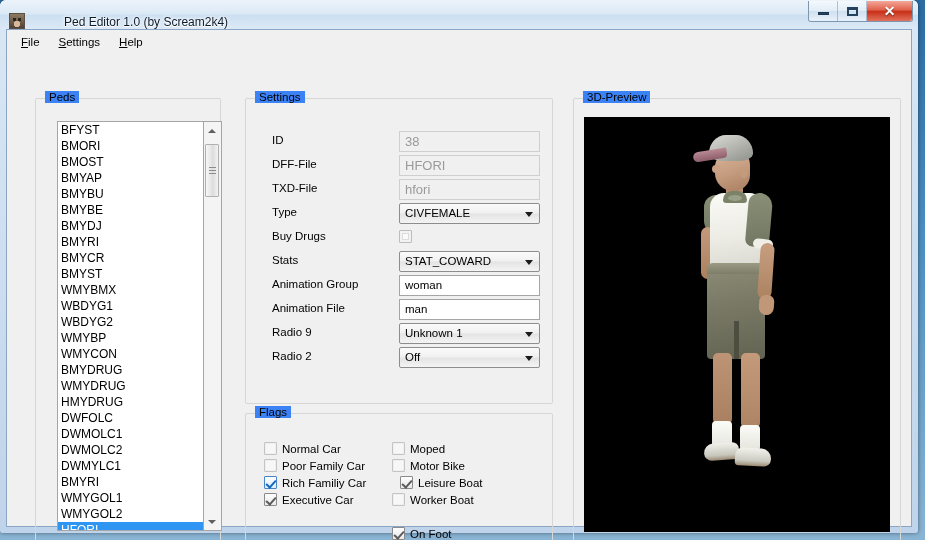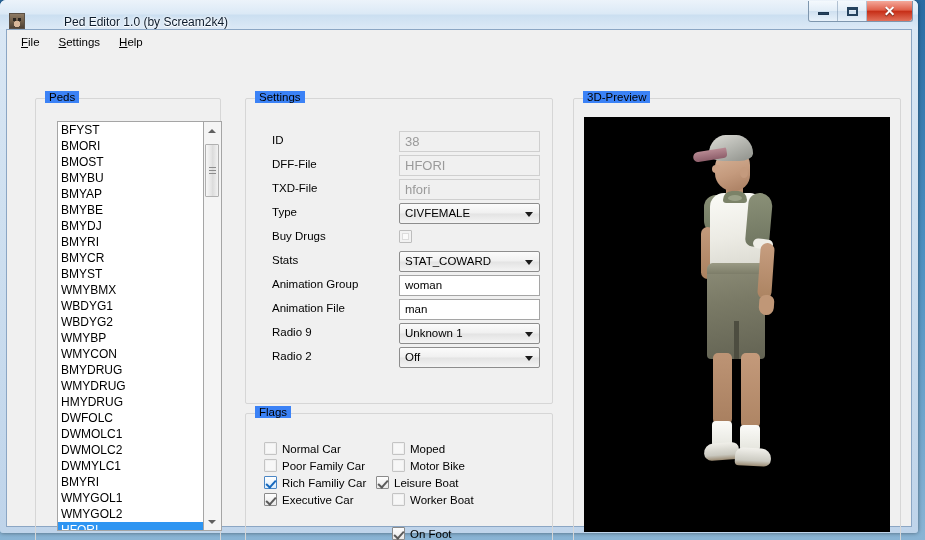--- a/index.html
+++ b/index.html
@@ -295,22 +295,22 @@
 
     <div id="client">
 
       <div class="group" id="grp-peds">
         <div class="gtitle">Peds</div>
 
         <div id="peds-list">
             <div class="ped-row">BFYST</div>
             <div class="ped-row">BMORI</div>
             <div class="ped-row">BMOST</div>
+            <div class="ped-row">BMYAP</div>
             <div class="ped-row">BMYBU</div>
-            <div class="ped-row">BMYAP</div>
             <div class="ped-row">BMYBE</div>
             <div class="ped-row">BMYDJ</div>
             <div class="ped-row">BMYRI</div>
             <div class="ped-row">BMYCR</div>
             <div class="ped-row">BMYST</div>
             <div class="ped-row">WMYBMX</div>
             <div class="ped-row">WBDYG1</div>
             <div class="ped-row">WBDYG2</div>
             <div class="ped-row">WMYBP</div>
             <div class="ped-row">WMYCON</div>
@@ -426,21 +426,21 @@
           </div>
         <div id="flags-right">
             <div class="flag" style="left: 146px; top: 28px;">
               <span class="cbx off"></span>
               <span>Moped</span>
             </div>
             <div class="flag" style="left: 146px; top: 45px; justify-content: flex-end;">
               <span class="cbx off"></span>
               <span>Motor Bike</span>
             </div>
-            <div class="flag" style="left: 130px; top: 62px;">
+            <div class="flag" style="left: 154px; top: 62px;">
               <span class="cbx on"></span>
               <span>Leisure Boat</span>
             </div>
             <div class="flag" style="left: 146px; top: 79px;">
               <span class="cbx off"></span>
               <span>Worker Boat</span>
             </div>
           </div>
         <div id="flags-extra">
             <div class="flag" style="left: 146px; top: 113px;">

